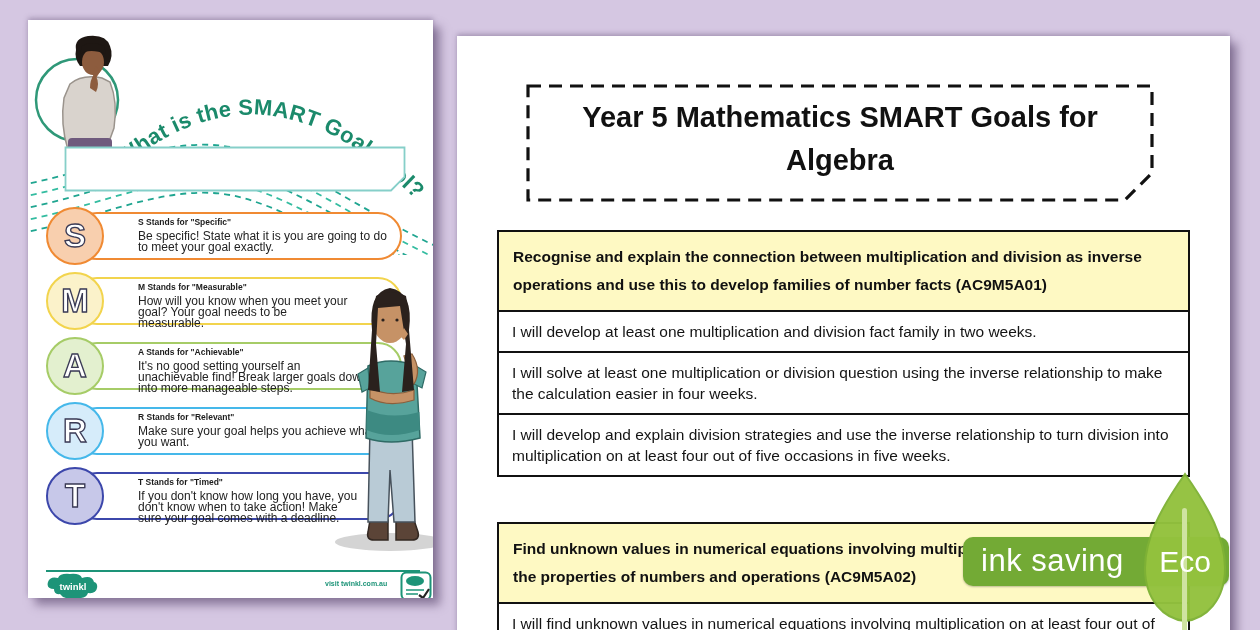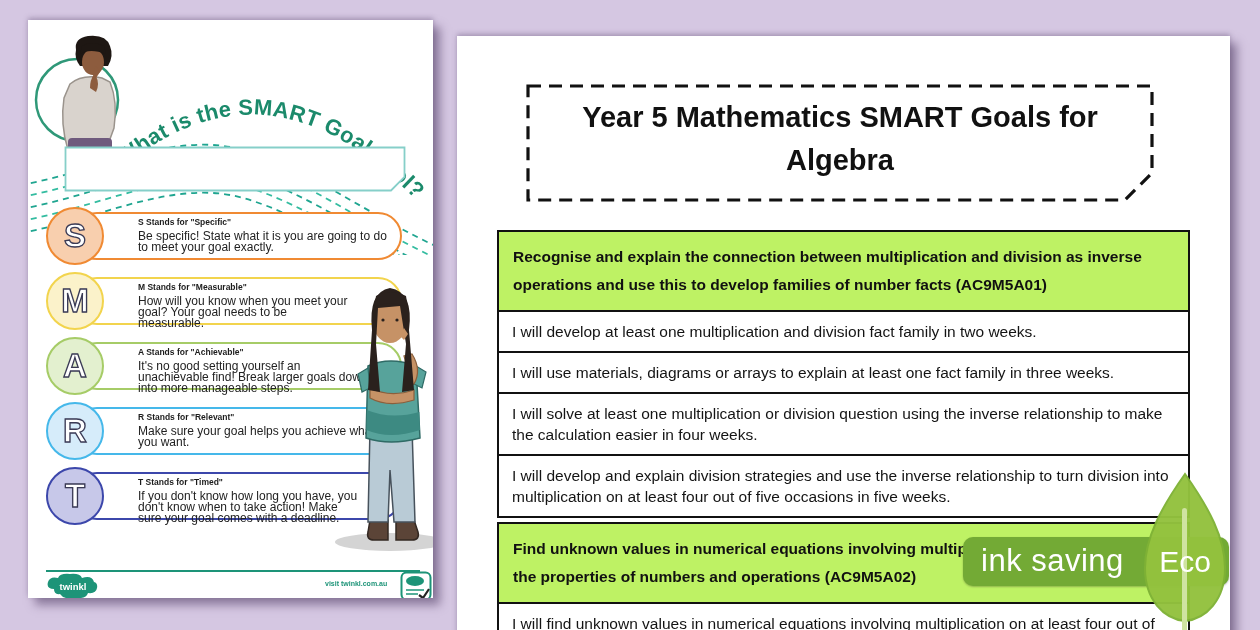--- a/index.html
+++ b/index.html
@@ -27,21 +27,21 @@
   .lp-footer-line { position:absolute; left:18px; top:550px; width:374px; height:2px; background:#1d9478; }
   .visit-text { position:absolute; left:297px; top:560px; font-size:7px; font-weight:bold; color:#1d9478; }
 
   
   .rp-titlebox { position:absolute; left:68px; top:47px; width:630px; height:120px; }
   .rp-title { position:absolute; left:68px; top:60px; width:630px; text-align:center; font-size:29px; font-weight:bold; color:#111; line-height:43px; }
 
   .rp-table { position:absolute; left:40px; width:693px; border:2px solid #111; background:#fff; }
   #table1 { top:194px; }
   #table2 { top:486px; }
-  .tbl-header { background:#bef264; border-bottom:2px solid #111; padding:11px 14px; font-size:15.5px; font-weight:bold; color:#111; line-height:28px; }
+  .tbl-header { background:#fef9c3; border-bottom:2px solid #111; padding:11px 14px; font-size:15.5px; font-weight:bold; color:#111; line-height:28px; }
   .tbl-row { border-bottom:2px solid #111; padding:9px 13px; font-size:15.5px; color:#141414; line-height:21px; }
   .tbl-row:last-child { border-bottom:none; }
 
   
   .eco-rect { position:absolute; left:963px; top:537px; width:266px; height:49px; background:#73aa35; border-radius:10px; z-index:50; box-shadow:0 1px 2px rgba(0,0,0,.25); }
   .eco-ink { position:absolute; left:981px; top:543px; font-size:31px; color:#ffffff; z-index:52; letter-spacing:.5px; }
   .eco-leaf { position:absolute; left:1133px; top:468px; z-index:51; }
   .eco-label { position:absolute; left:1146px; top:545px; width:78px; text-align:center; font-size:30px; font-weight:normal; color:#ffffff; z-index:52; }
 
   svg { display:block; }
@@ -168,21 +168,20 @@
 <div class="page" id="right-page">
 
   <svg class="rp-titlebox" viewBox="0 0 630 120">
     <path d="M 3 3 H 627 V 90 L 600 117 H 3 Z" fill="none" stroke="#111" stroke-width="3.2" stroke-dasharray="13 8"></path>
   </svg>
   <div class="rp-title">Year 5 Mathematics SMART Goals for Algebra</div>
 
   <div class="rp-table" id="table1">
     <div class="tbl-header">Recognise and explain the connection between multiplication and division as inverse operations and use this to develop families of number facts (AC9M5A01)</div>
     <div class="tbl-row">I will develop at least one multiplication and division fact family in two weeks.</div>
-    <div class="tbl-row">I will use materials, diagrams or arrays to explain at least one fact family in three weeks.</div>
     <div class="tbl-row">I will solve at least one multiplication or division question using the inverse relationship to make the calculation easier in four weeks.</div>
     <div class="tbl-row">I will develop and explain division strategies and use the inverse relationship to turn division into multiplication on at least four out of five occasions in five weeks.</div>
   </div>
 
   <div class="rp-table" id="table2">
     <div class="tbl-header">Find unknown values in numerical equations involving multiplication and division using the properties of numbers and operations (AC9M5A02)</div>
     <div class="tbl-row">I will find unknown values in numerical equations involving multiplication on at least four out of five occasions in five weeks.</div>
   </div>
 </div>
 

